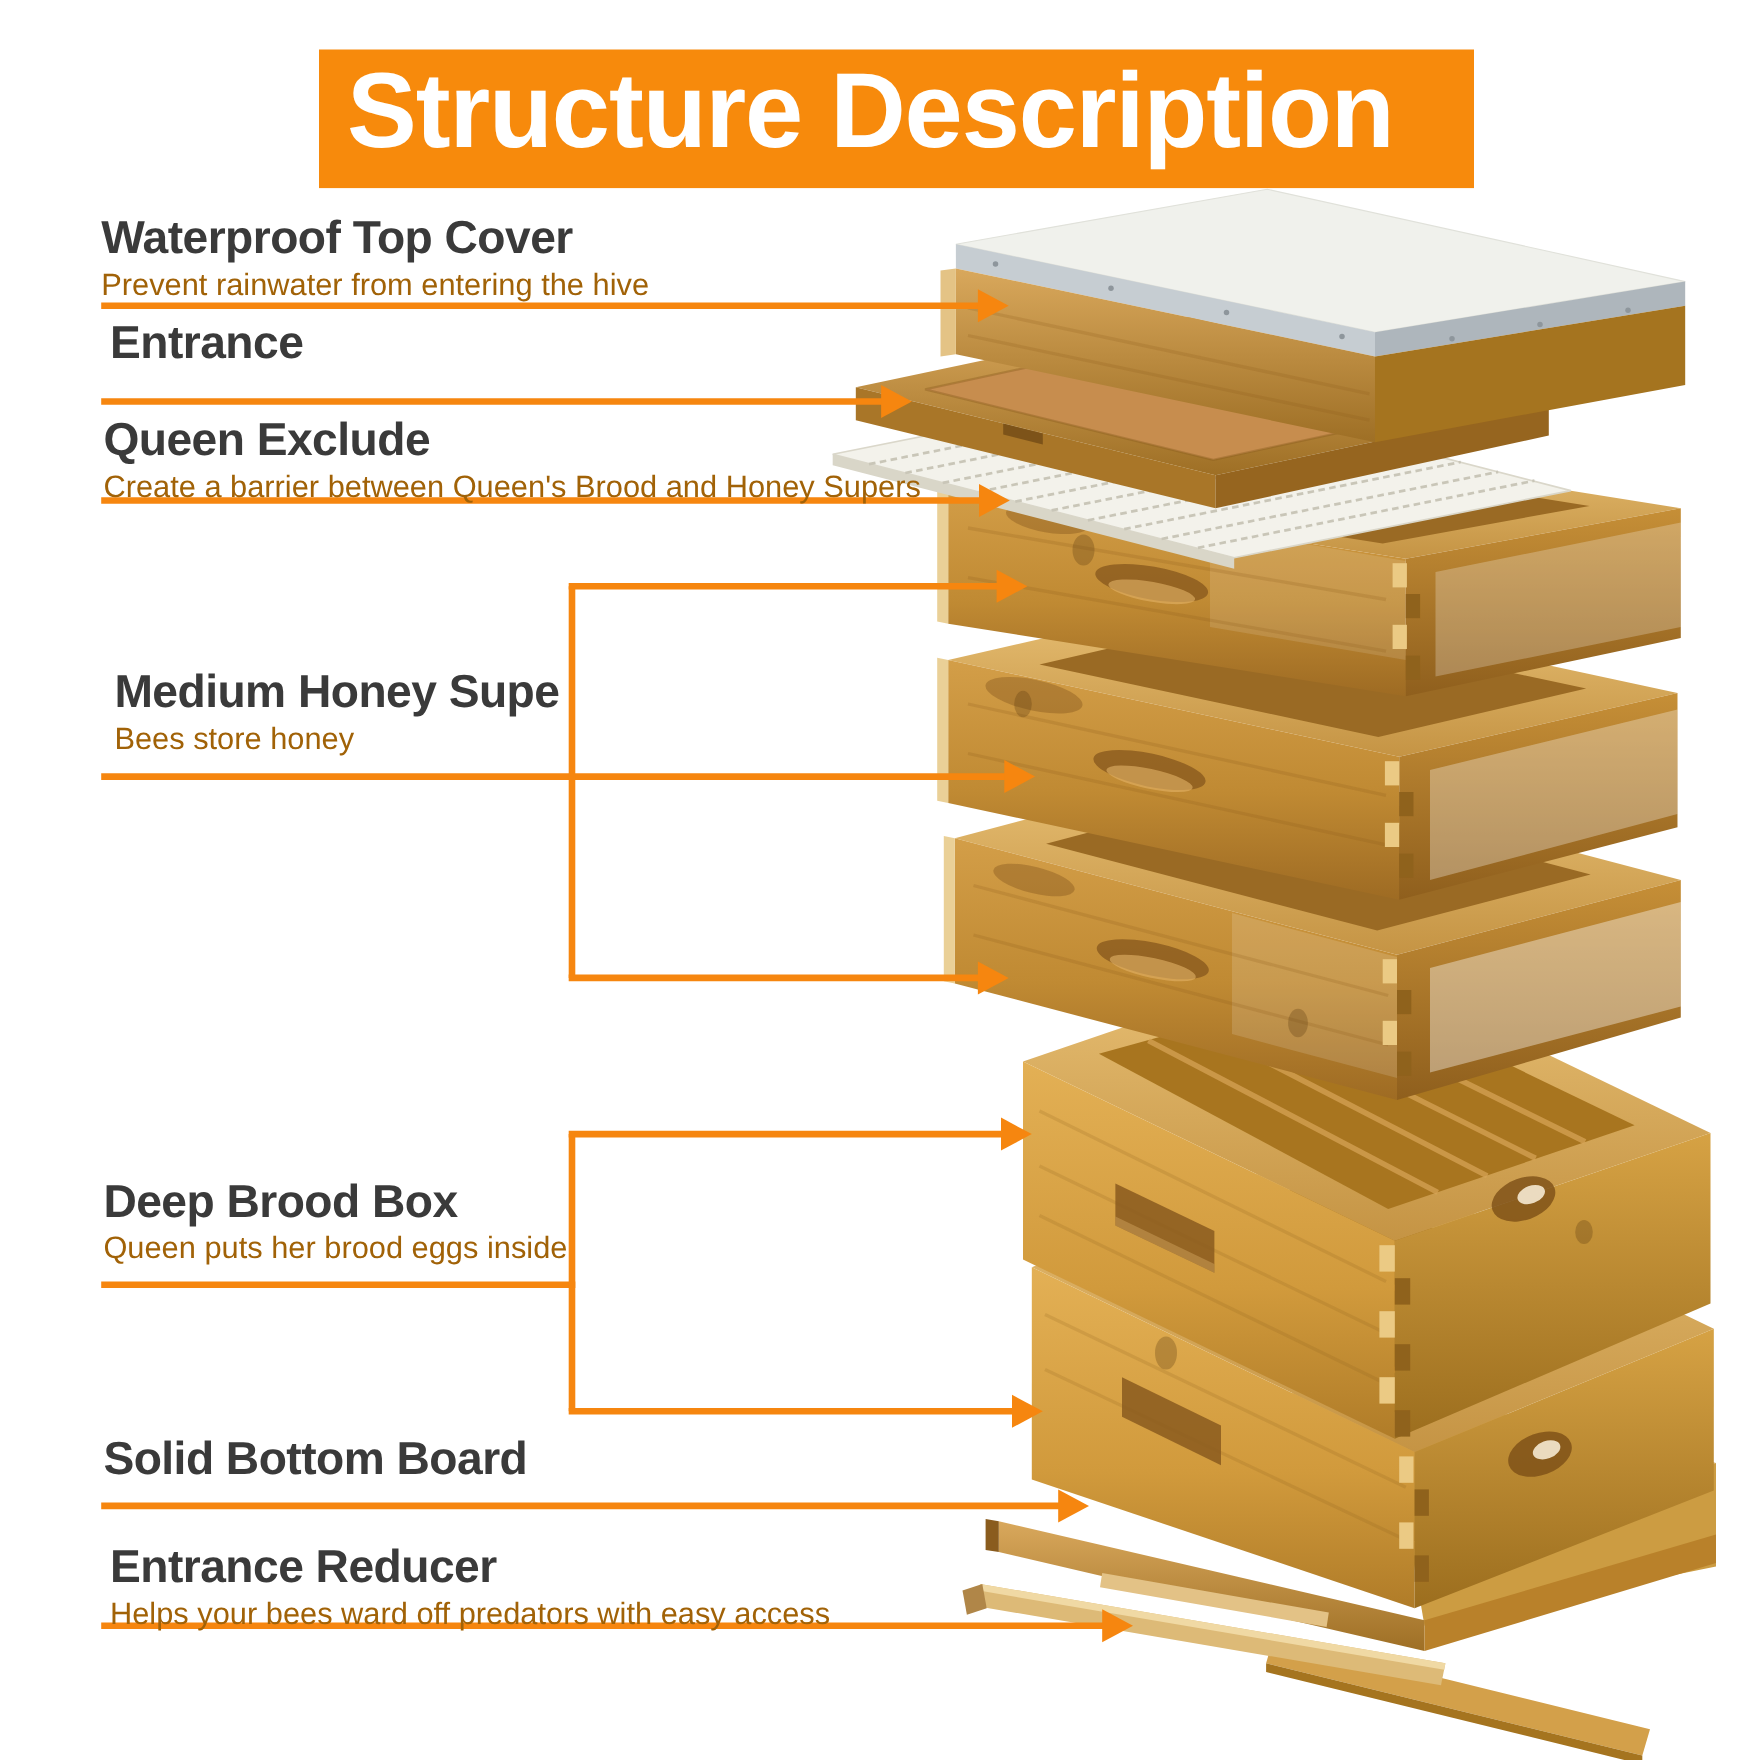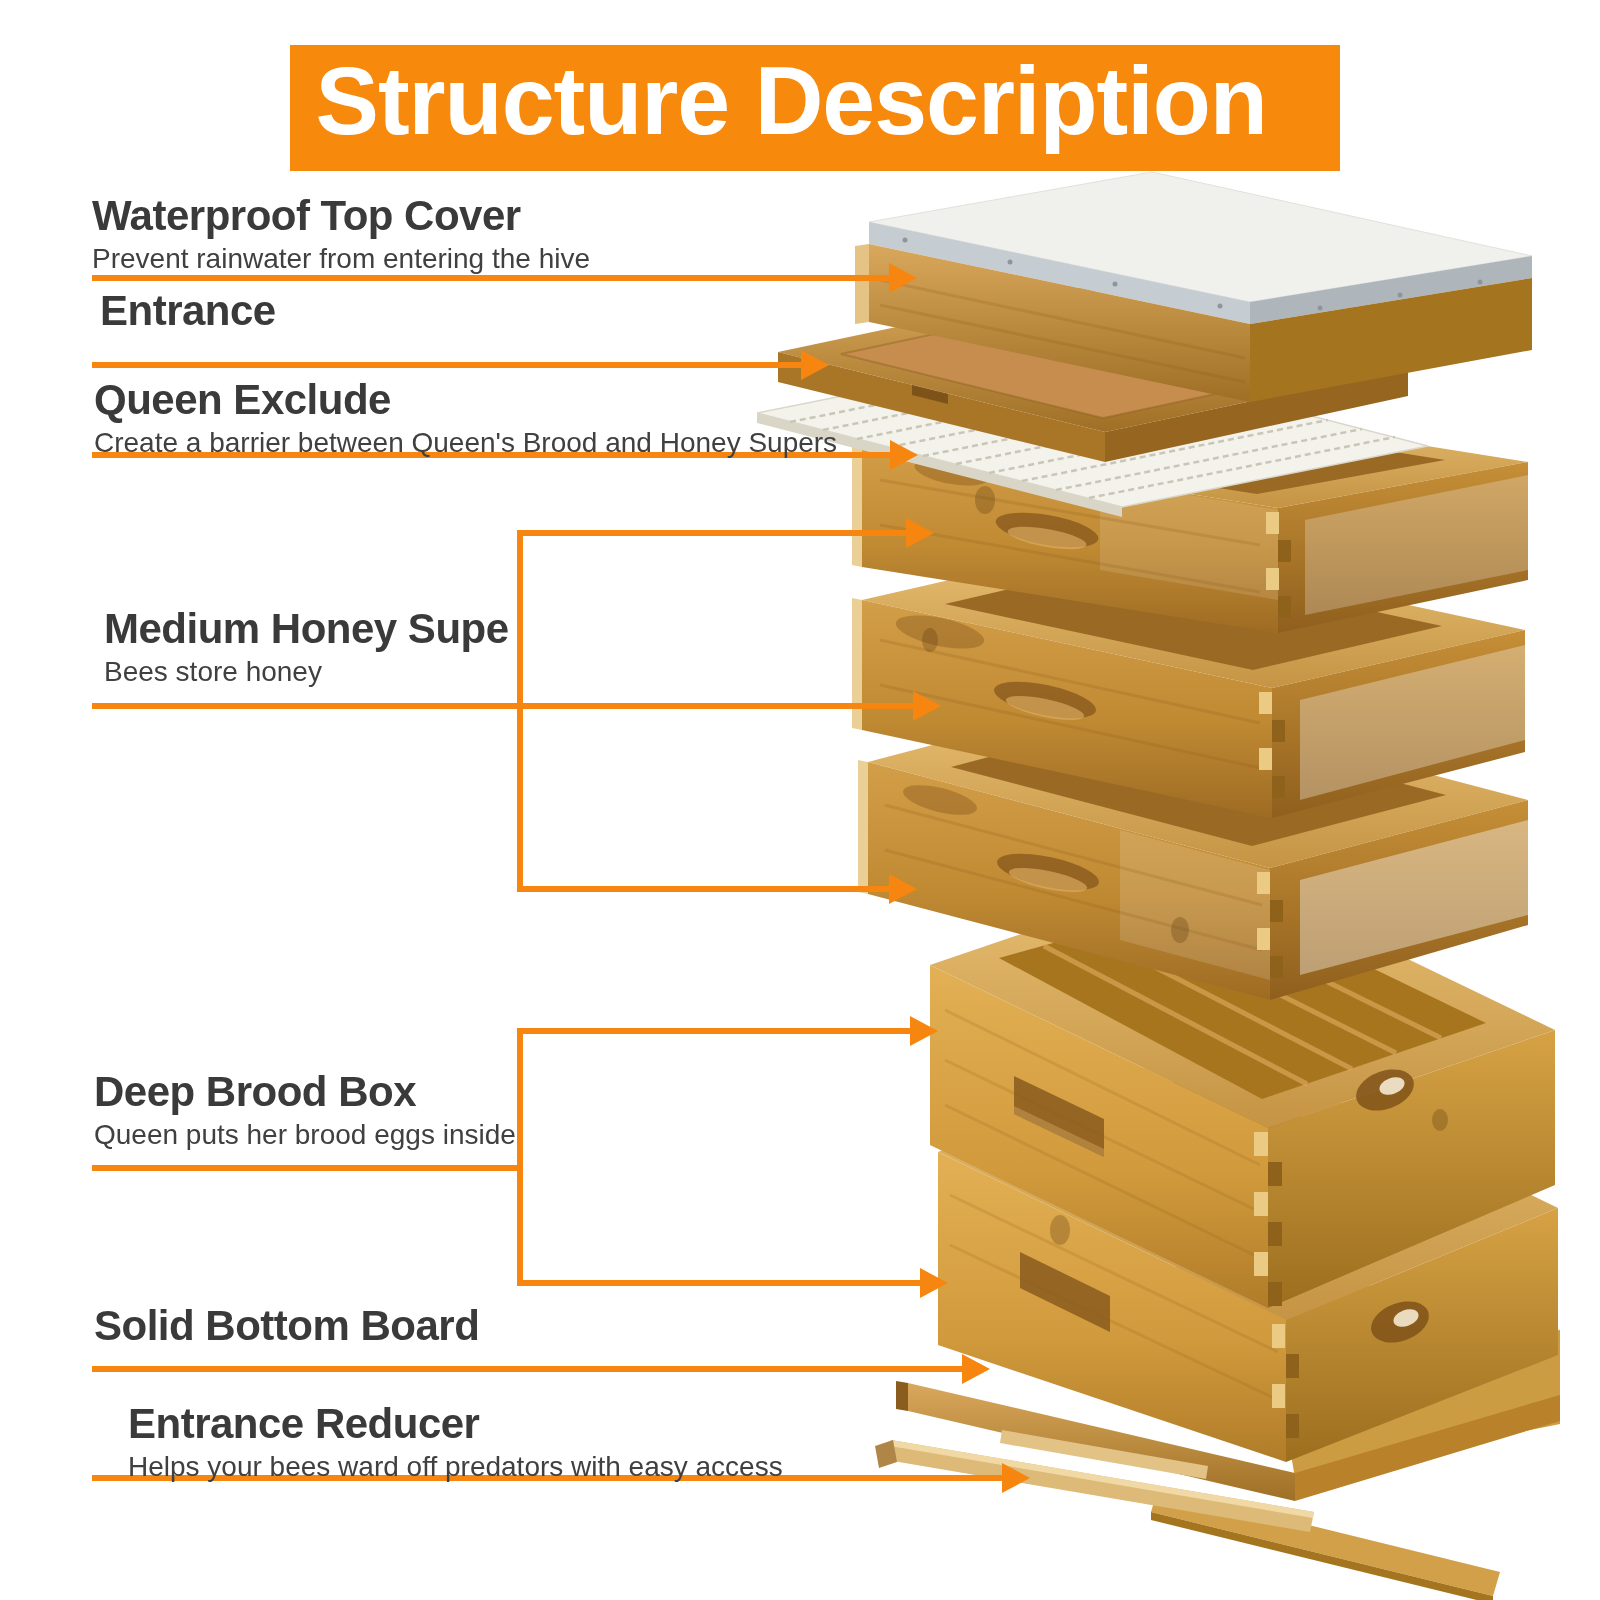--- a/index.html
+++ b/index.html
@@ -15,29 +15,29 @@
   }
   .banner h1{
     margin:0;padding:0 0 6px 26px;color:#ffffff;font-size:97px;font-weight:700;
     letter-spacing:-1px;white-space:nowrap;transform:scaleX(.98);transform-origin:left center;
   }
   .label{position:absolute;}
   .label h2{
     margin:0;font-size:42px;line-height:48px;font-weight:700;color:#3A3A3A;letter-spacing:-.5px;white-space:nowrap;
   }
   .label p{
-    margin:3px 0 0 0;font-size:28px;line-height:32px;font-weight:400;color:#404040;white-space:nowrap;
+    margin:3px 0 0 0;font-size:28px;line-height:32px;font-weight:400;color:#a16207;white-space:nowrap;
   }
   .label-1{left:92px;top:192px;}
   .label-2{left:100px;top:287px;text-align:center;}
   .label-3{left:94px;top:376px;}
   .label-4{left:104px;top:605px;}
   .label-5{left:94px;top:1068px;}
   .label-6{left:94px;top:1264px;margin-top:38px;}
-  .label-7{left:100px;top:1400px;margin-left:28px;}
+  .label-7{left:100px;top:1400px;}
 </style>
 </head>
 <body>
 
 <svg id="scene" viewBox="0 0 1600 1600" aria-hidden="true">
   <defs>
     <linearGradient id="woodMedL" x1="0" y1="0" x2="0" y2="1">
       <stop offset="0" stop-color="#D39E48"></stop>
         <stop offset=".55" stop-color="#C08A33"></stop>
         <stop offset="1" stop-color="#9E6B23"></stop>

